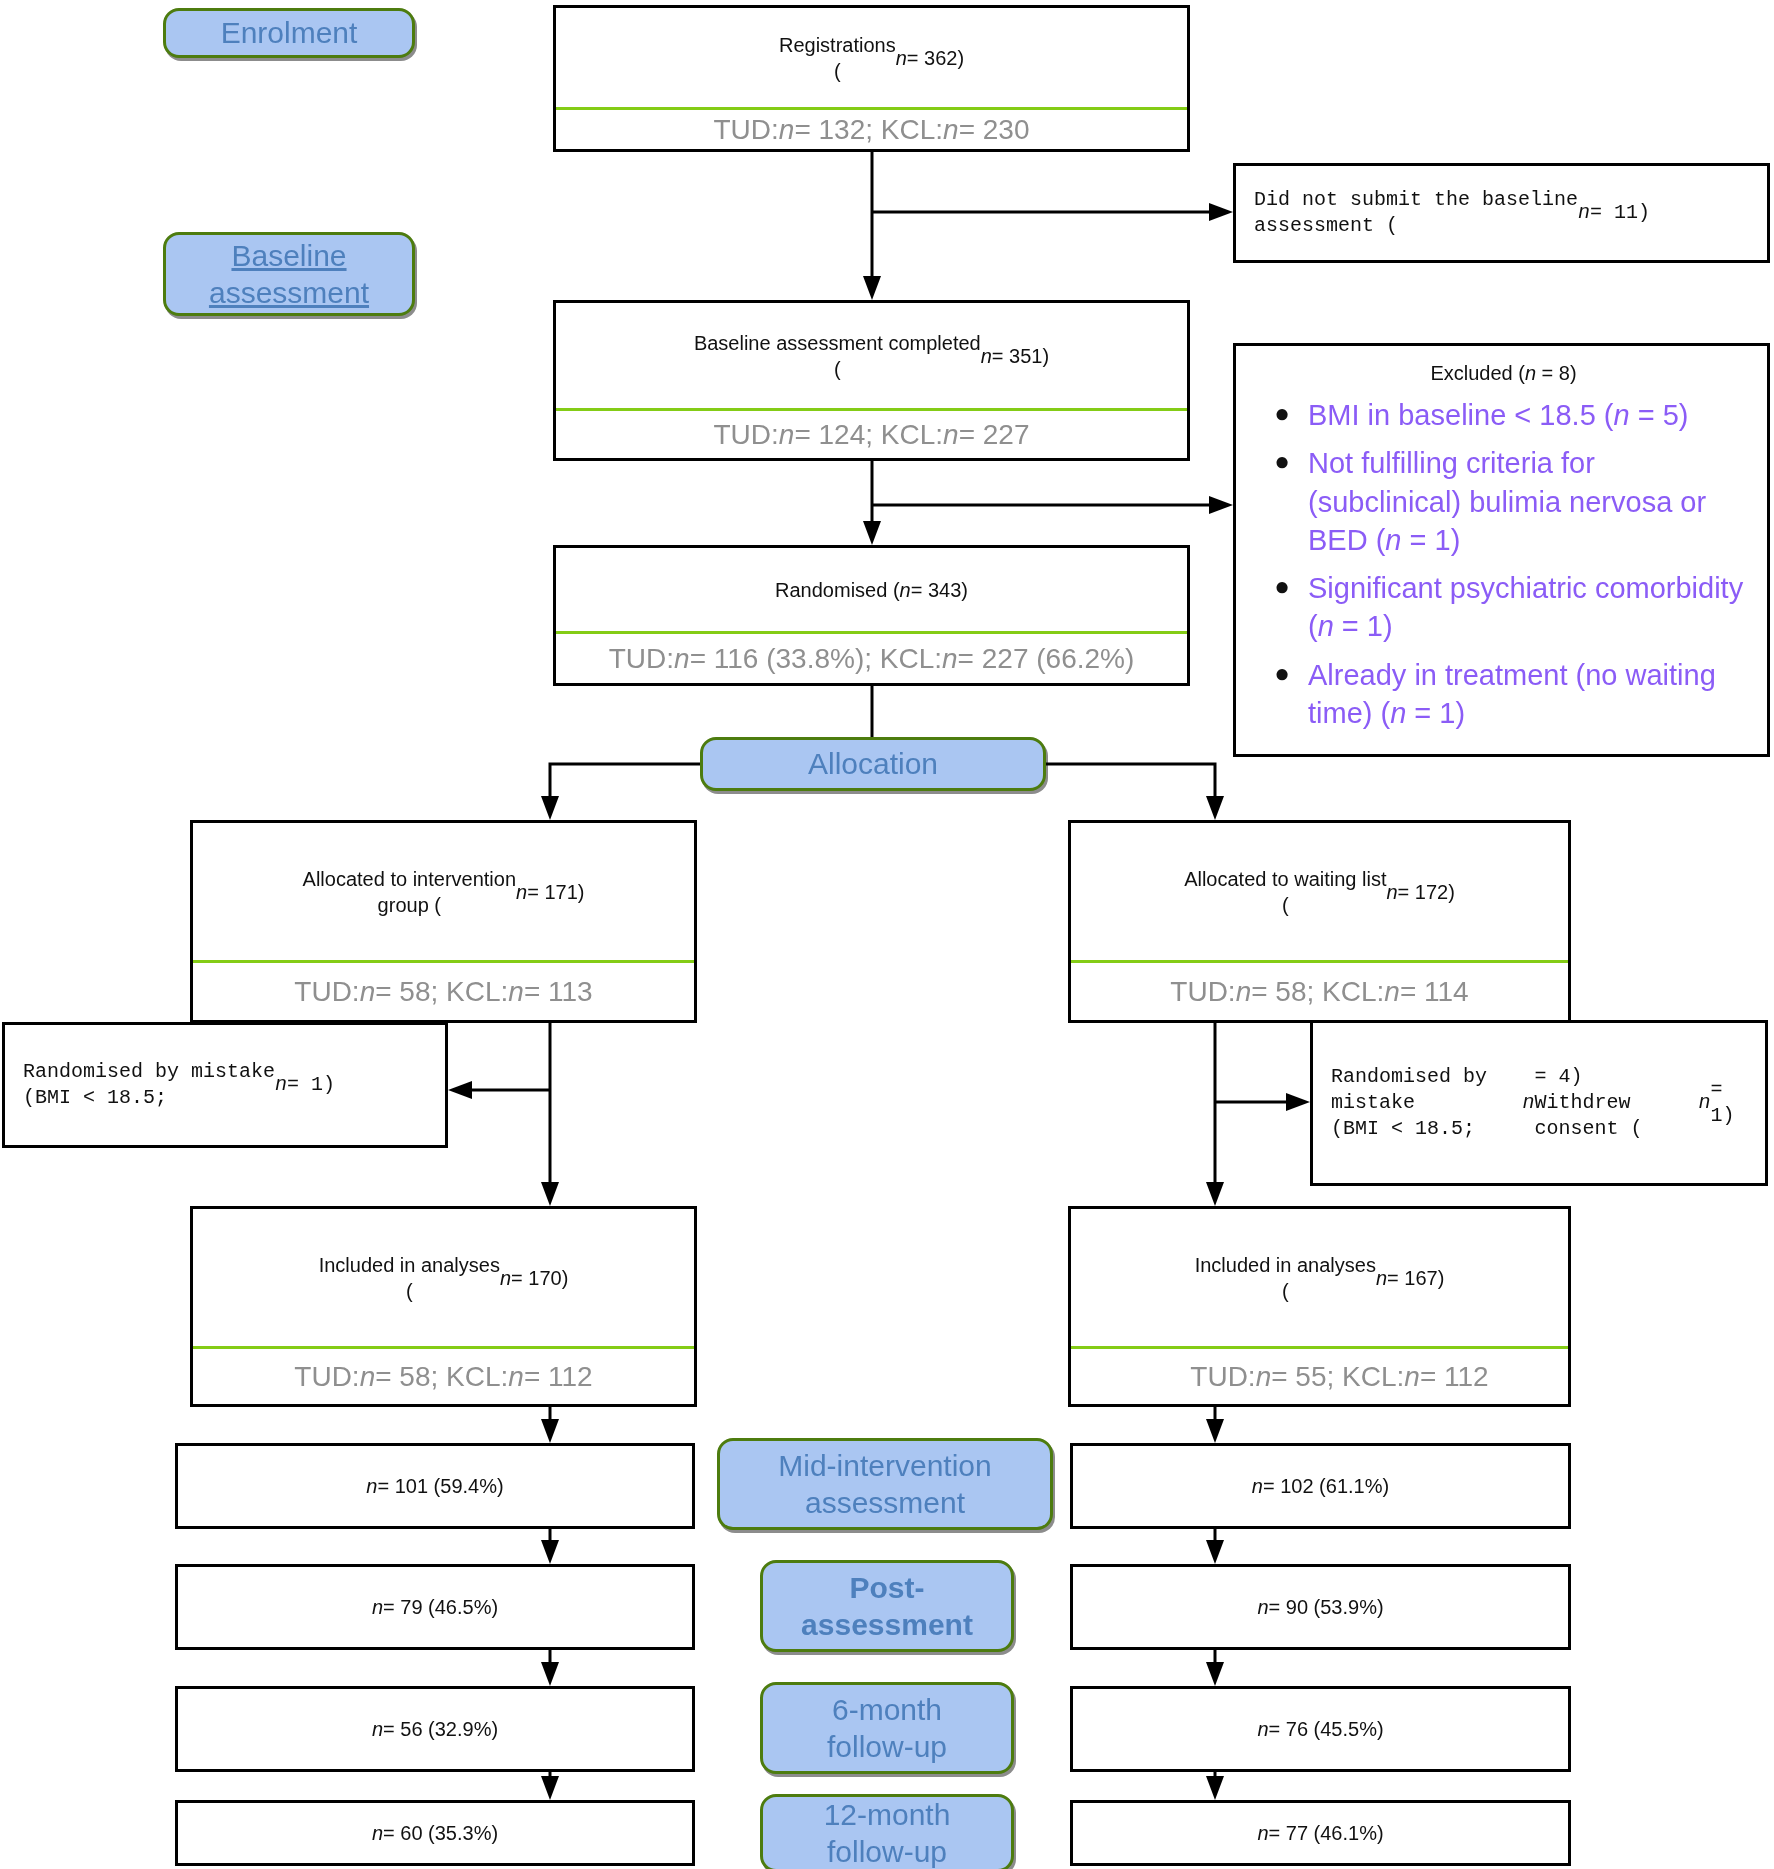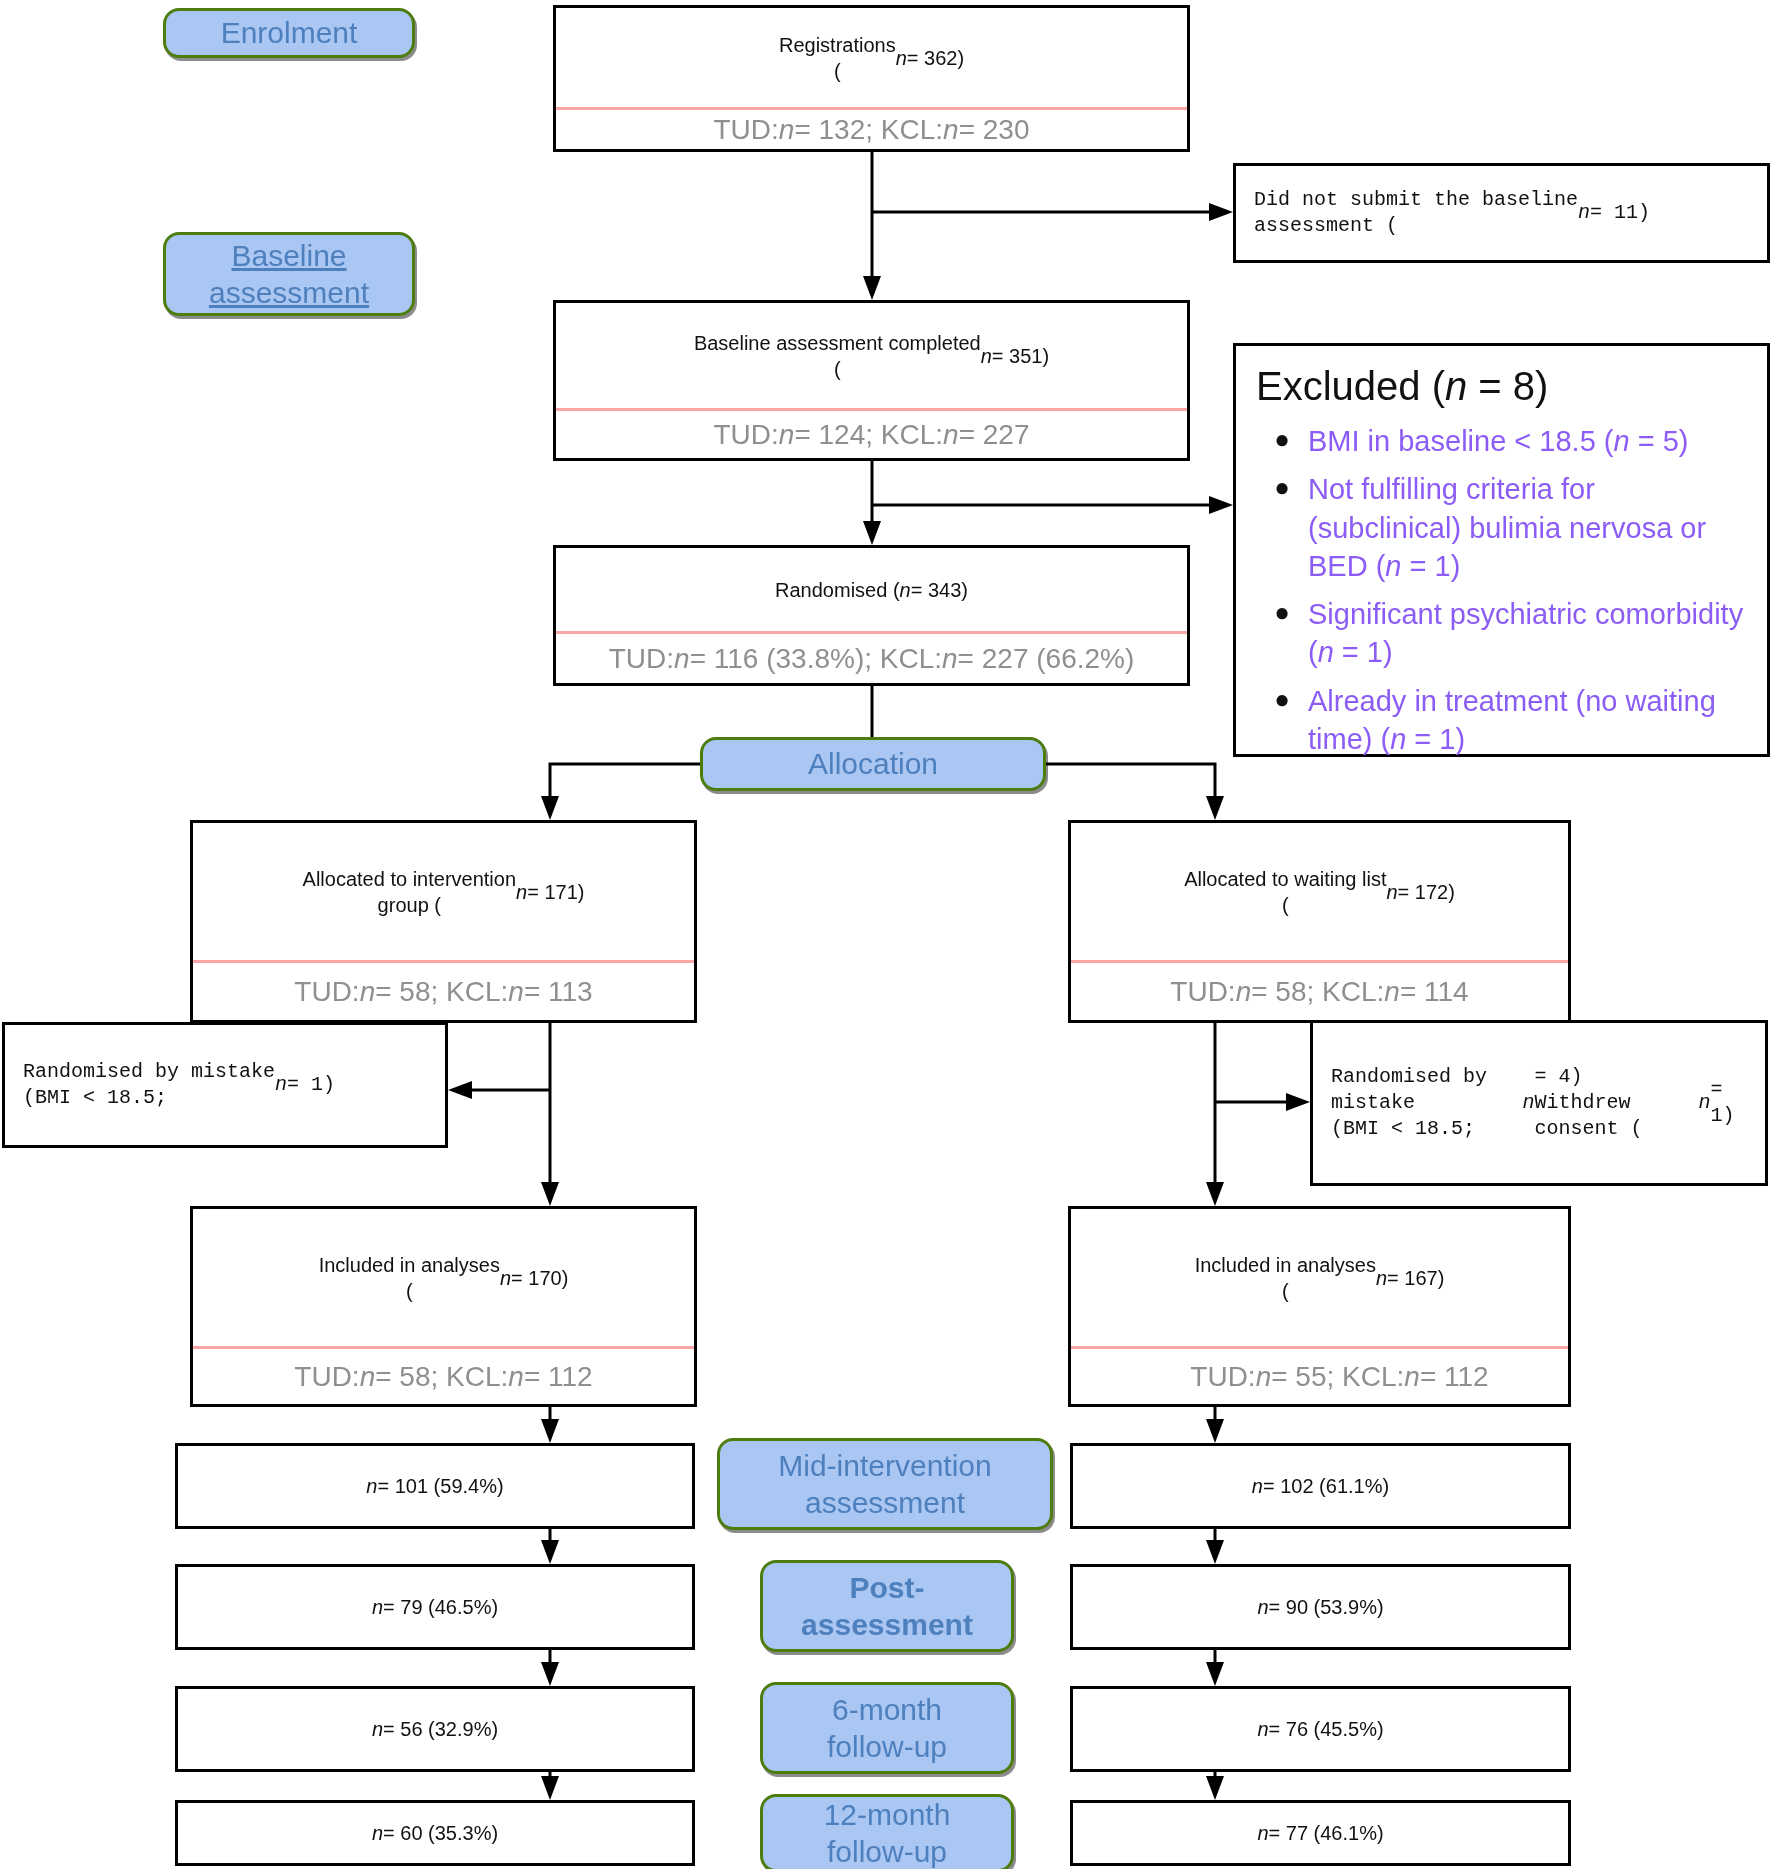--- a/index.html
+++ b/index.html
@@ -13,34 +13,34 @@
     display:flex;flex-direction:column;
   }
   .flowbox .main{
     flex:1;display:flex;align-items:center;justify-content:center;
     text-align:center;white-space:pre-line;font-size:20px;line-height:1.3;color:#111;
   }
   .flowbox .main.left{
     justify-content:flex-start;text-align:left;padding:0 18px;font-family:Liberation Mono, monospace;
   }
   .flowbox .sub{
-    border-top:3px solid #fca5a5;display:flex;align-items:center;justify-content:center;
+    border-top:3px solid #84cc16;display:flex;align-items:center;justify-content:center;
     color:var(--muted,#8f8f8f);font-size:28px;white-space:pre-line;
   }
   .stage{
     position:absolute;box-sizing:border-box;background:var(--label-fill,#aac6f2);
     border:3px solid #4d7c0f;border-radius:16px;
     display:flex;align-items:center;justify-content:center;text-align:center;
     white-space:pre-line;font-size:30px;line-height:1.25;color:var(--label-text,#4e80bd);
     box-shadow:2px 3px 0 rgba(0,0,0,0.45);
   }
   .excluded-inner{
     padding:14px 16px 10px 20px;display:flex;flex-direction:column;gap:10px;
   }
-  .excluded-title{font-size:40px;line-height:1.3;text-align:left;color:#111;}
+  .excluded-title{font-size:20px;line-height:1.3;text-align:center;color:#111;}
   .bullet-row{display:flex;align-items:flex-start;}
   .bullet-dot{width:52px;flex:0 0 52px;font-size:26px;line-height:1.35;text-align:center;color:#111;}
   .bullet-text{flex:1;font-size:29px;line-height:1.32;text-align:left;color:#8b5cf6;}
   i{font-style:italic;}
 </style>
 </head>
 <body>
 
 <div id="canvas">
 

